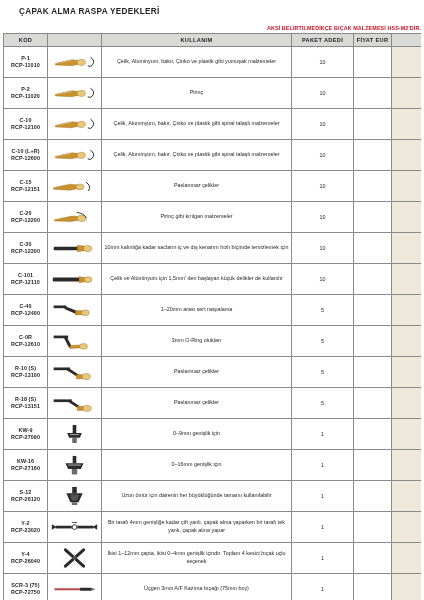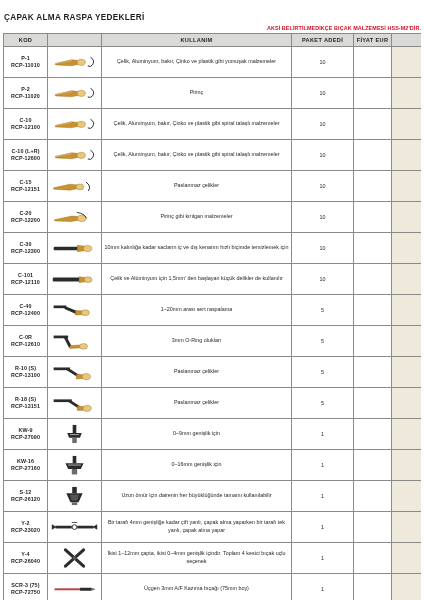--- a/index.html
+++ b/index.html
@@ -13,22 +13,22 @@
     position: relative;
     width: 424px; height: 600px;
     background: #ffffff;
     overflow: hidden;
   }
 
   
   .title-bar {
     height: 22px;
     display: flex;
-    align-items: flex-end;
-    padding-left: 4px;
+    align-items: center;
+    padding-left: 19px;
   }
   .title-bar .title {
     font-size: 8.2px;
     font-weight: bold;
     letter-spacing: 0.3px;
     color: #231f20;
     text-transform: uppercase;
   }
 
   

